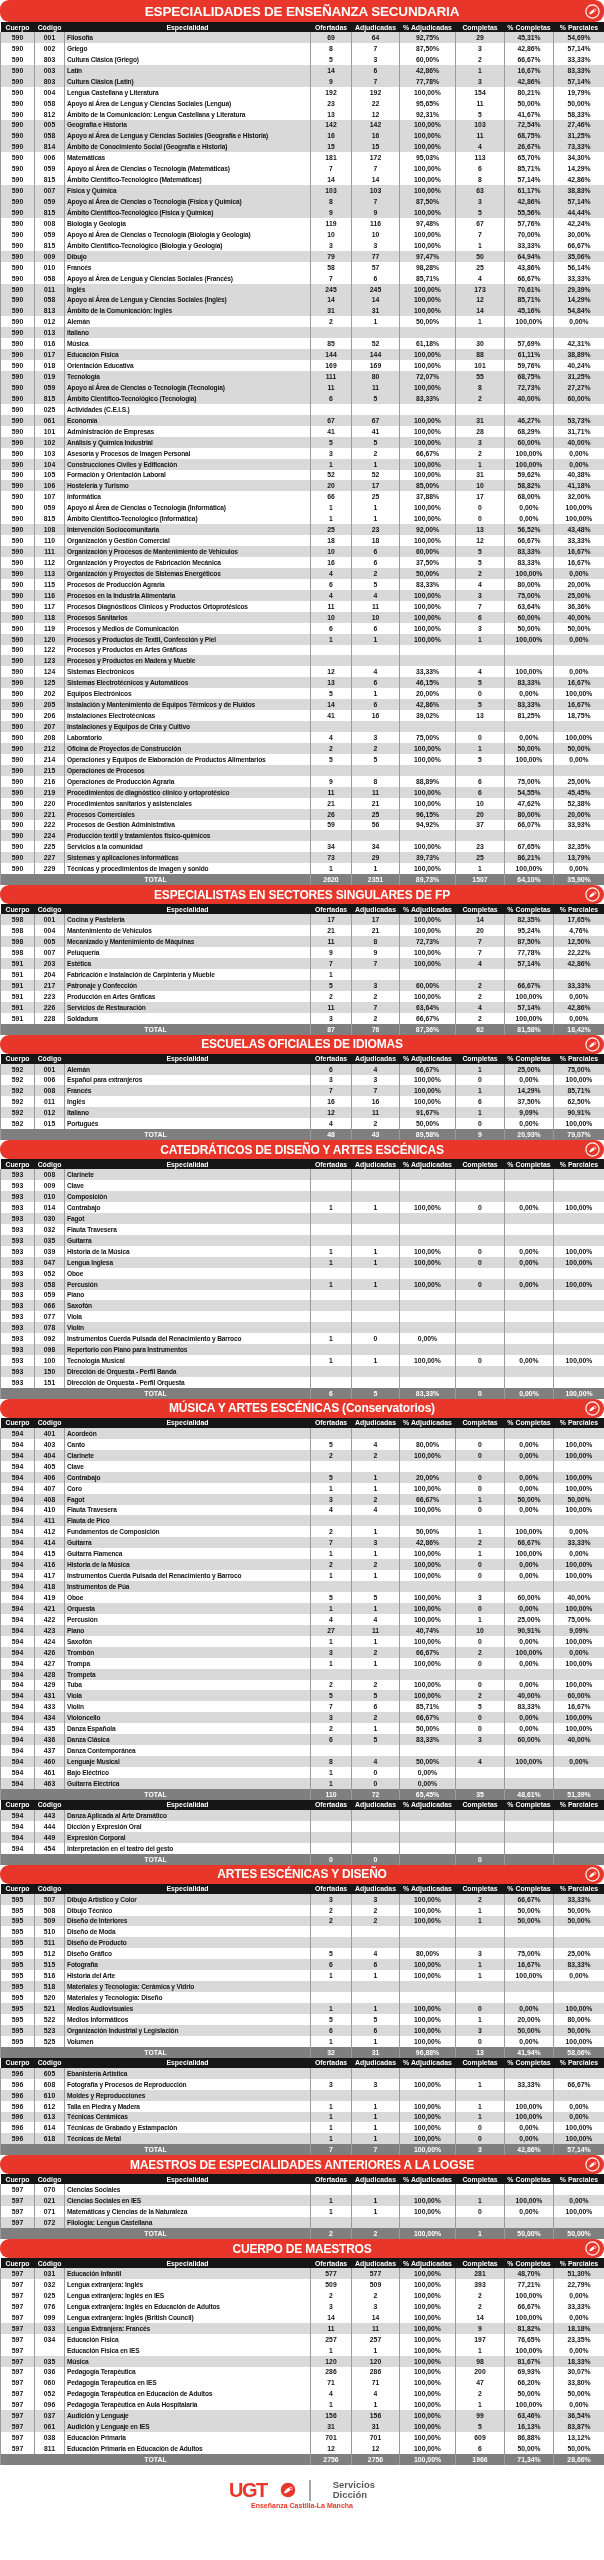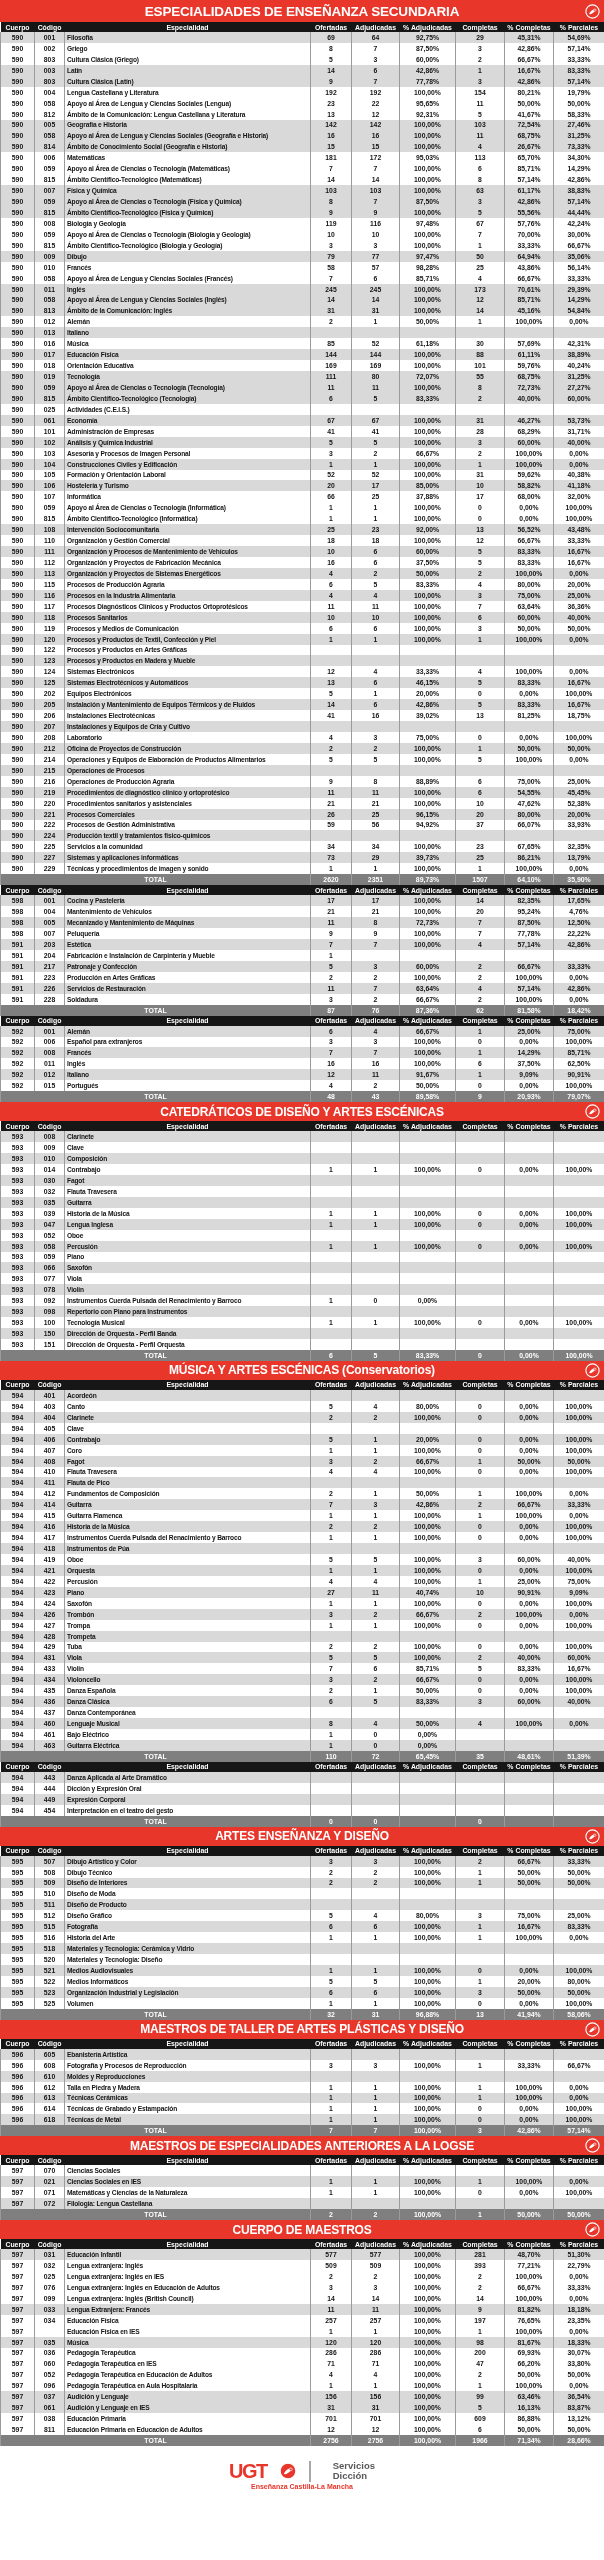--- a/index.html
+++ b/index.html
@@ -1,18 +1,18 @@
 <!DOCTYPE html>
 <html><head>
 <meta charset="utf-8">
 <style>
   html,body{margin:0;padding:0;}
   body{width:604px;background:#ffffff;font-family:"Liberation Sans",sans-serif;-webkit-font-smoothing:antialiased;}
   main{display:block;width:604px;}
-  .band{position:relative;background:#e8362b;color:#fff;height:19px;display:flex;align-items:center;justify-content:center;font-weight:bold;font-size:12px;letter-spacing:-0.2px;}
+  .band{position:relative;background:#e8362b;color:#fff;height:19px;display:flex;align-items:center;justify-content:center;font-weight:bold;font-size:12px;letter-spacing:-0.2px;border-radius:9px;}
   main > .band:nth-of-type(1){height:22px;font-size:13.5px;}
   .band .roundel{position:absolute;right:4px;width:15px;height:15px;}
   table.grid{width:604px;border-collapse:collapse;table-layout:fixed;}
   tr.ch th{background:#161616;color:#fff;font-size:6.9px;font-weight:bold;height:10px;padding:0 1px;text-align:center;overflow:hidden;white-space:nowrap;}
   tr.dr td{height:10.95px;font-size:6.8px;font-weight:bold;color:#141414;padding:0 2px;text-align:center;border-right:1px solid #9b9b9b;overflow:hidden;white-space:nowrap;background:#ffffff;}
   tr.dr td:first-child{border-left:1px solid #9b9b9b;}
   tr.dr td.c2{text-align:left;font-size:6.6px;letter-spacing:-0.15px;}
   tr.dr.sh td{background:#d9d9d9;}
   tr.tot td{background:#7f7f7f;color:#fff;font-weight:bold;font-size:6.9px;height:11px;text-align:center;border-right:1px solid #9b9b9b;padding:0 2px;}
   tr.tot td:first-child{border-left:1px solid #9b9b9b;}
@@ -911,20 +911,28 @@
           <td colspan="3">TOTAL</td>
           <td>2620</td>
           <td>2351</td>
           <td>89,73%</td>
           <td>1507</td>
           <td>64,10%</td>
           <td>35,90%</td>
         </tr>
       </tbody>
     </table>
+    <div class="band">
+      <span>ESPECIALISTAS EN SECTORES SINGULARES DE FP</span>
+      <svg class="roundel" viewBox="0 0 24 24">
+        <circle cx="12" cy="12" r="10.6" fill="#e8362b" stroke="#fff" stroke-width="1.8"></circle>
+        <path d="M6.5 16 C8.5 10.5 14.5 7.5 17.5 8.6 C16 12 11.5 15.6 8.5 16.2 Z" fill="#fff"></path>
+        <circle cx="15.8" cy="9.8" r="1.9" fill="#e8362b" stroke="#fff" stroke-width="0.9"></circle>
+      </svg>
+    </div>
     <table class="grid">
       <colgroup>
         <col style="width:34px">
         <col style="width:30px">
         <col style="width:246px">
         <col style="width:41px">
         <col style="width:48px">
         <col style="width:56px">
         <col style="width:49px">
         <col style="width:49px">
@@ -1056,20 +1064,28 @@
           <td colspan="3">TOTAL</td>
           <td>87</td>
           <td>76</td>
           <td>87,36%</td>
           <td>62</td>
           <td>81,58%</td>
           <td>18,42%</td>
         </tr>
       </tbody>
     </table>
+    <div class="band">
+      <span>ESCUELAS OFICIALES DE IDIOMAS</span>
+      <svg class="roundel" viewBox="0 0 24 24">
+        <circle cx="12" cy="12" r="10.6" fill="#e8362b" stroke="#fff" stroke-width="1.8"></circle>
+        <path d="M6.5 16 C8.5 10.5 14.5 7.5 17.5 8.6 C16 12 11.5 15.6 8.5 16.2 Z" fill="#fff"></path>
+        <circle cx="15.8" cy="9.8" r="1.9" fill="#e8362b" stroke="#fff" stroke-width="0.9"></circle>
+      </svg>
+    </div>
     <table class="grid">
       <colgroup>
         <col style="width:34px">
         <col style="width:30px">
         <col style="width:246px">
         <col style="width:41px">
         <col style="width:48px">
         <col style="width:56px">
         <col style="width:49px">
         <col style="width:49px">
@@ -1906,21 +1922,21 @@
           <td>0</td>
           <td>0</td>
           <td></td>
           <td>0</td>
           <td></td>
           <td></td>
         </tr>
       </tbody>
     </table>
     <div class="band">
-      <span>ARTES ENSEÑANZA Y DISEÑO</span>
+      <span>ARTES ESCÉNICAS Y DISEÑO</span>
       <svg class="roundel" viewBox="0 0 24 24">
         <circle cx="12" cy="12" r="10.6" fill="#e8362b" stroke="#fff" stroke-width="1.8"></circle>
         <path d="M6.5 16 C8.5 10.5 14.5 7.5 17.5 8.6 C16 12 11.5 15.6 8.5 16.2 Z" fill="#fff"></path>
         <circle cx="15.8" cy="9.8" r="1.9" fill="#e8362b" stroke="#fff" stroke-width="0.9"></circle>
       </svg>
     </div>
     <table class="grid">
       <colgroup>
         <col style="width:34px">
         <col style="width:30px">
@@ -2102,28 +2118,20 @@
           <td colspan="3">TOTAL</td>
           <td>32</td>
           <td>31</td>
           <td>96,88%</td>
           <td>13</td>
           <td>41,94%</td>
           <td>58,06%</td>
         </tr>
       </tbody>
     </table>
-    <div class="band">
-      <span>MAESTROS DE TALLER DE ARTES PLÁSTICAS Y DISEÑO</span>
-      <svg class="roundel" viewBox="0 0 24 24">
-        <circle cx="12" cy="12" r="10.6" fill="#e8362b" stroke="#fff" stroke-width="1.8"></circle>
-        <path d="M6.5 16 C8.5 10.5 14.5 7.5 17.5 8.6 C16 12 11.5 15.6 8.5 16.2 Z" fill="#fff"></path>
-        <circle cx="15.8" cy="9.8" r="1.9" fill="#e8362b" stroke="#fff" stroke-width="0.9"></circle>
-      </svg>
-    </div>
     <table class="grid">
       <colgroup>
         <col style="width:34px">
         <col style="width:30px">
         <col style="width:246px">
         <col style="width:41px">
         <col style="width:48px">
         <col style="width:56px">
         <col style="width:49px">
         <col style="width:49px">

